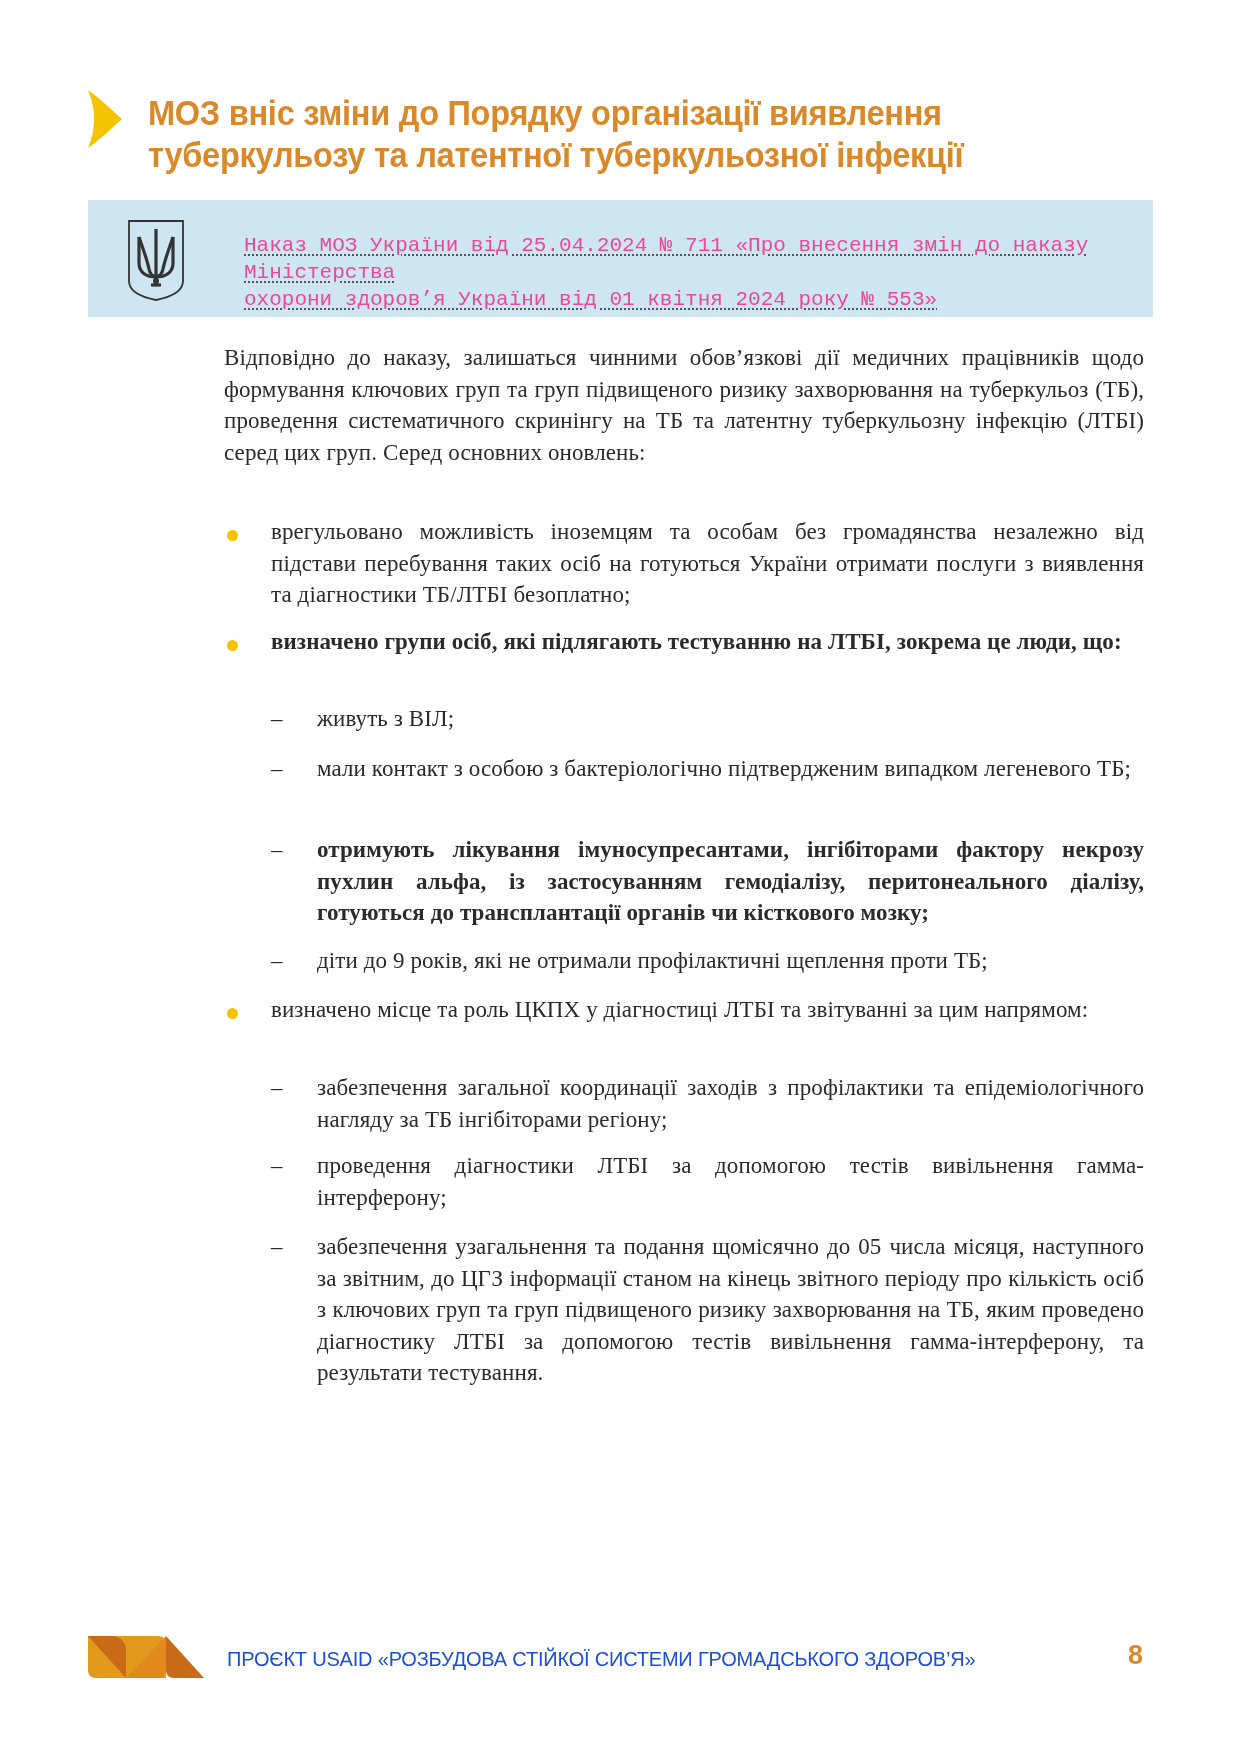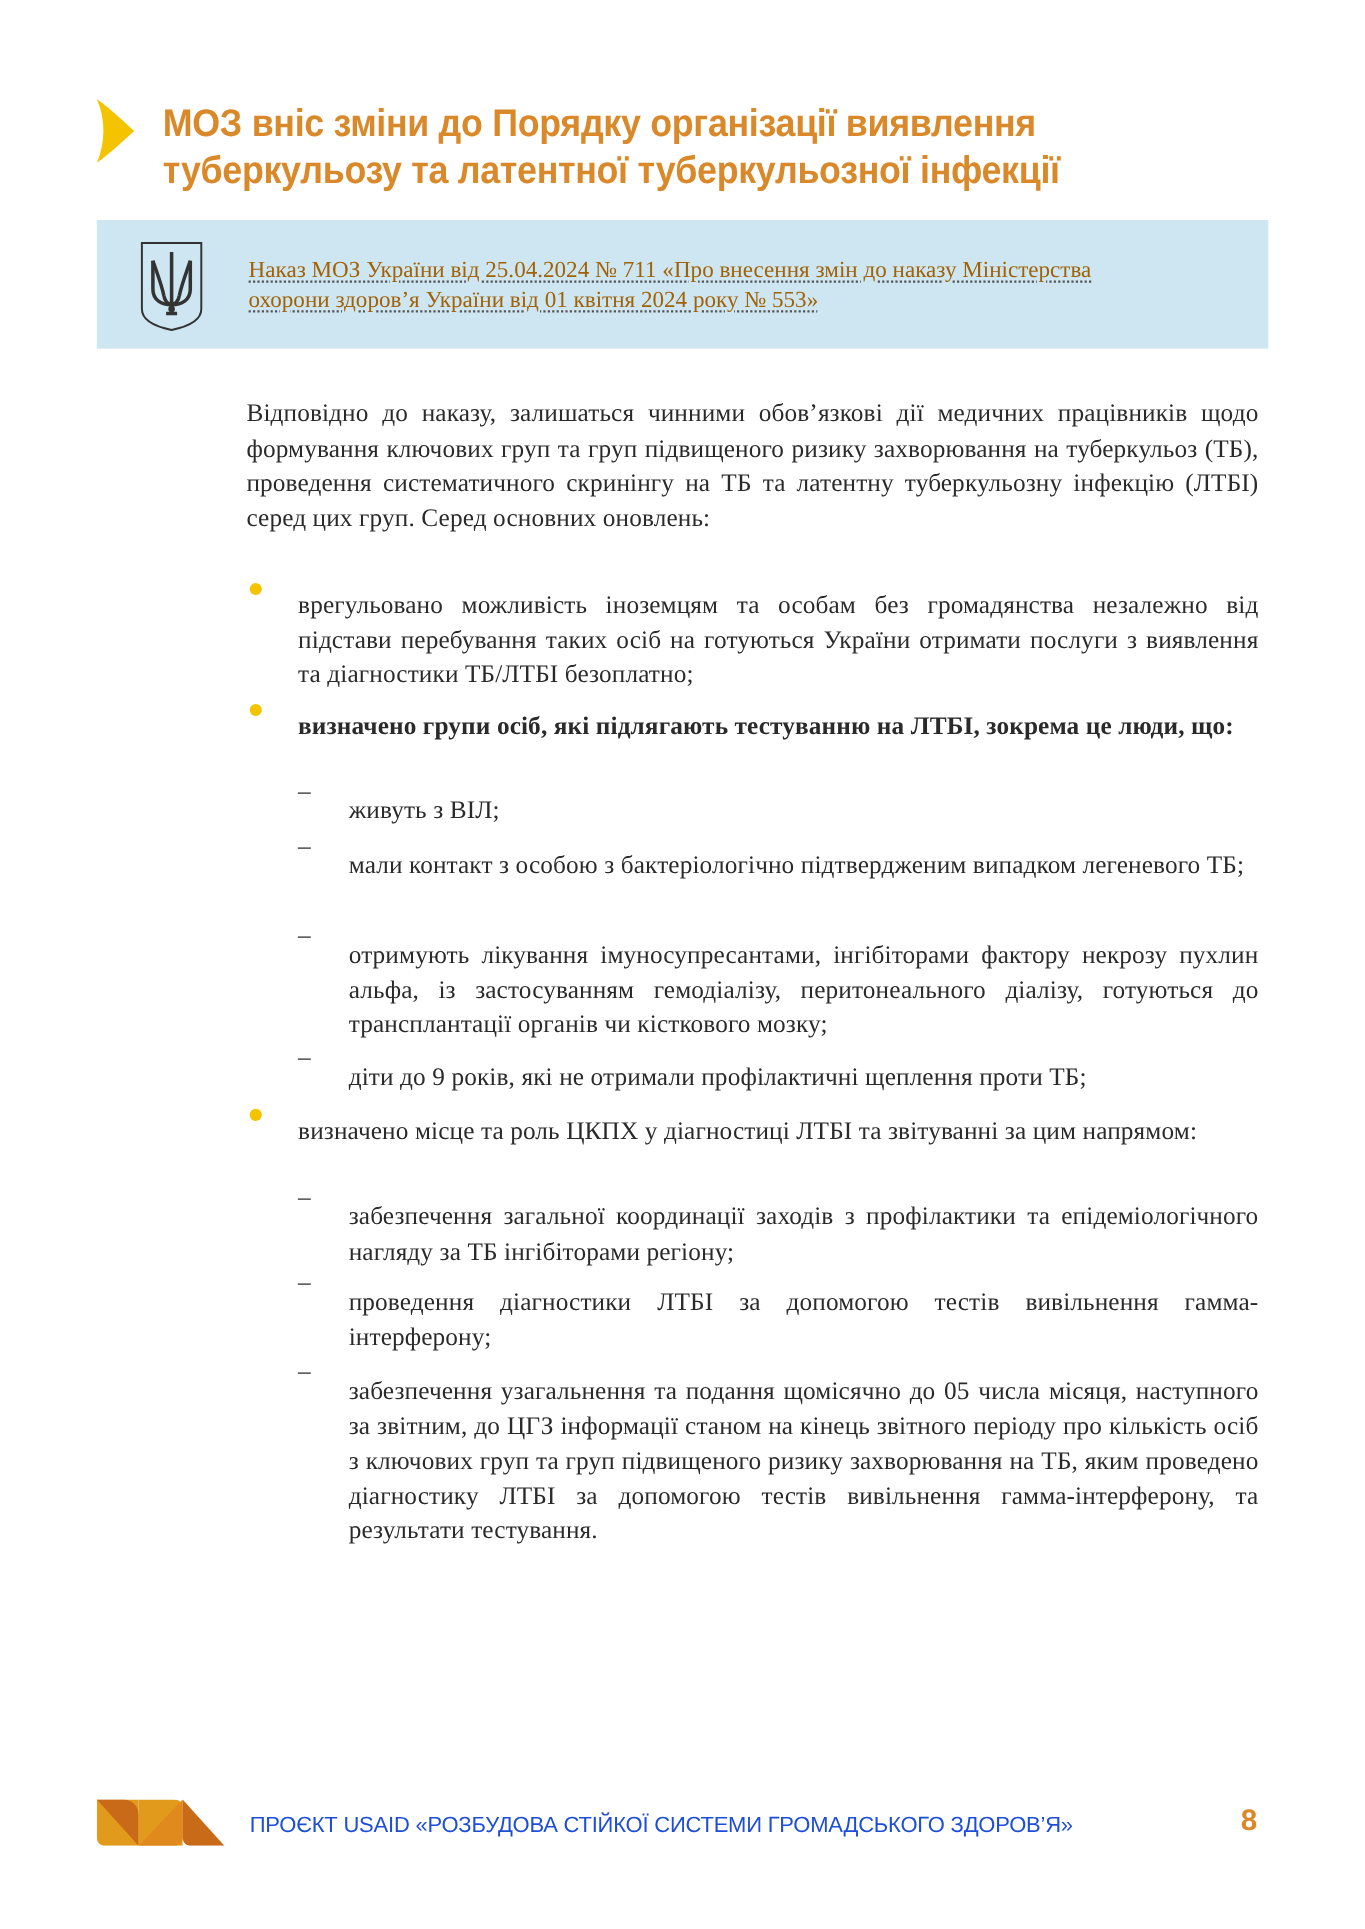--- a/index.html
+++ b/index.html
@@ -13,30 +13,30 @@
       font-size: 35px; line-height: 42px; color: #d9892a; letter-spacing: -0.3px;
       transform: scaleX(0.93); transform-origin: left top;
     }
 
     .notice {
       position: absolute; left: 88px; top: 200px; width: 1065px; height: 117px;
       background: #cde6f1;
     }
     .trident { position: absolute; left: 127px; top: 219px; width: 58px; height: 82px; }
     .notice-link {
-      position: absolute; left: 226px; top: 232px; width: 920px;
-      font-family: Liberation Serif, serif; font-size: 21px; line-height: 27px;
-      color: #a16207; text-decoration: underline dotted #555; text-underline-offset: 3px;
+      position: absolute; left: 244px; top: 232px; width: 920px;
+      font-family: Liberation Mono, monospace; font-size: 21px; line-height: 27px;
+      color: #ec4899; text-decoration: underline dotted #555; text-underline-offset: 3px;
       cursor: pointer;
     }
 
     .body-text {
       position: absolute; left: 224px; width: 920px;
       font-family: "Liberation Serif", serif; font-size: 23px; line-height: 31.5px;
-      color: #2a2a2a; text-align: justify; letter-spacing: 0.1px; margin-top: 18px;
+      color: #2a2a2a; text-align: justify; letter-spacing: 0.1px;
     }
     .intro { top: 342px; }
 
     .bullet {
       position: absolute; width: 11px; height: 11px; border-radius: 50%;
       background: #f5c400; left: 227px;
     }
     .dash {
       position: absolute; left: 271px;
       font-family: "Liberation Serif", serif; font-size: 23px; line-height: 31.5px; color: #2a2a2a;
@@ -97,21 +97,21 @@
   <span class="bullet" style="top:640px;"></span>
   <div class="body-text lvl1" style="top:626px;font-weight:bold;">визначено групи осіб, які підлягають тестуванню на ЛТБІ, зокрема це люди, що:</div>
 
   <span class="dash" style="top:703px;">–</span>
   <div class="body-text lvl2" style="top:703px;">живуть з ВІЛ;</div>
 
   <span class="dash" style="top:753px;">–</span>
   <div class="body-text lvl2" style="top:753px;">мали контакт з особою з бактеріологічно підтвердженим випадком легеневого ТБ;</div>
 
   <span class="dash" style="top:834px;">–</span>
-  <div class="body-text lvl2" style="top:834px;">отримують лікування імуносупресантами, інгібіторами фактору некрозу пухлин альфа, із застосуванням гемодіалізу, перитонеального діалізу, готуються до трансплантації органів чи кісткового мозку;</div>
+  <div class="body-text lvl2" style="top:834px;font-weight:bold;">отримують лікування імуносупресантами, інгібіторами фактору некрозу пухлин альфа, із застосуванням гемодіалізу, перитонеального діалізу, готуються до трансплантації органів чи кісткового мозку;</div>
 
   <span class="dash" style="top:945px;">–</span>
   <div class="body-text lvl2" style="top:945px;">діти до 9 років, які не отримали профілактичні щеплення проти ТБ;</div>
 
   <span class="bullet" style="top:1008px;"></span>
   <div class="body-text lvl1" style="top:994px;">визначено місце та роль ЦКПХ у діагностиці ЛТБІ та звітуванні за цим напрямом:</div>
 
   <span class="dash" style="top:1072px;">–</span>
   <div class="body-text lvl2" style="top:1072px;">забезпечення загальної координації заходів з профілактики та епідеміологічного нагляду за ТБ інгібіторами регіону;</div>
 

